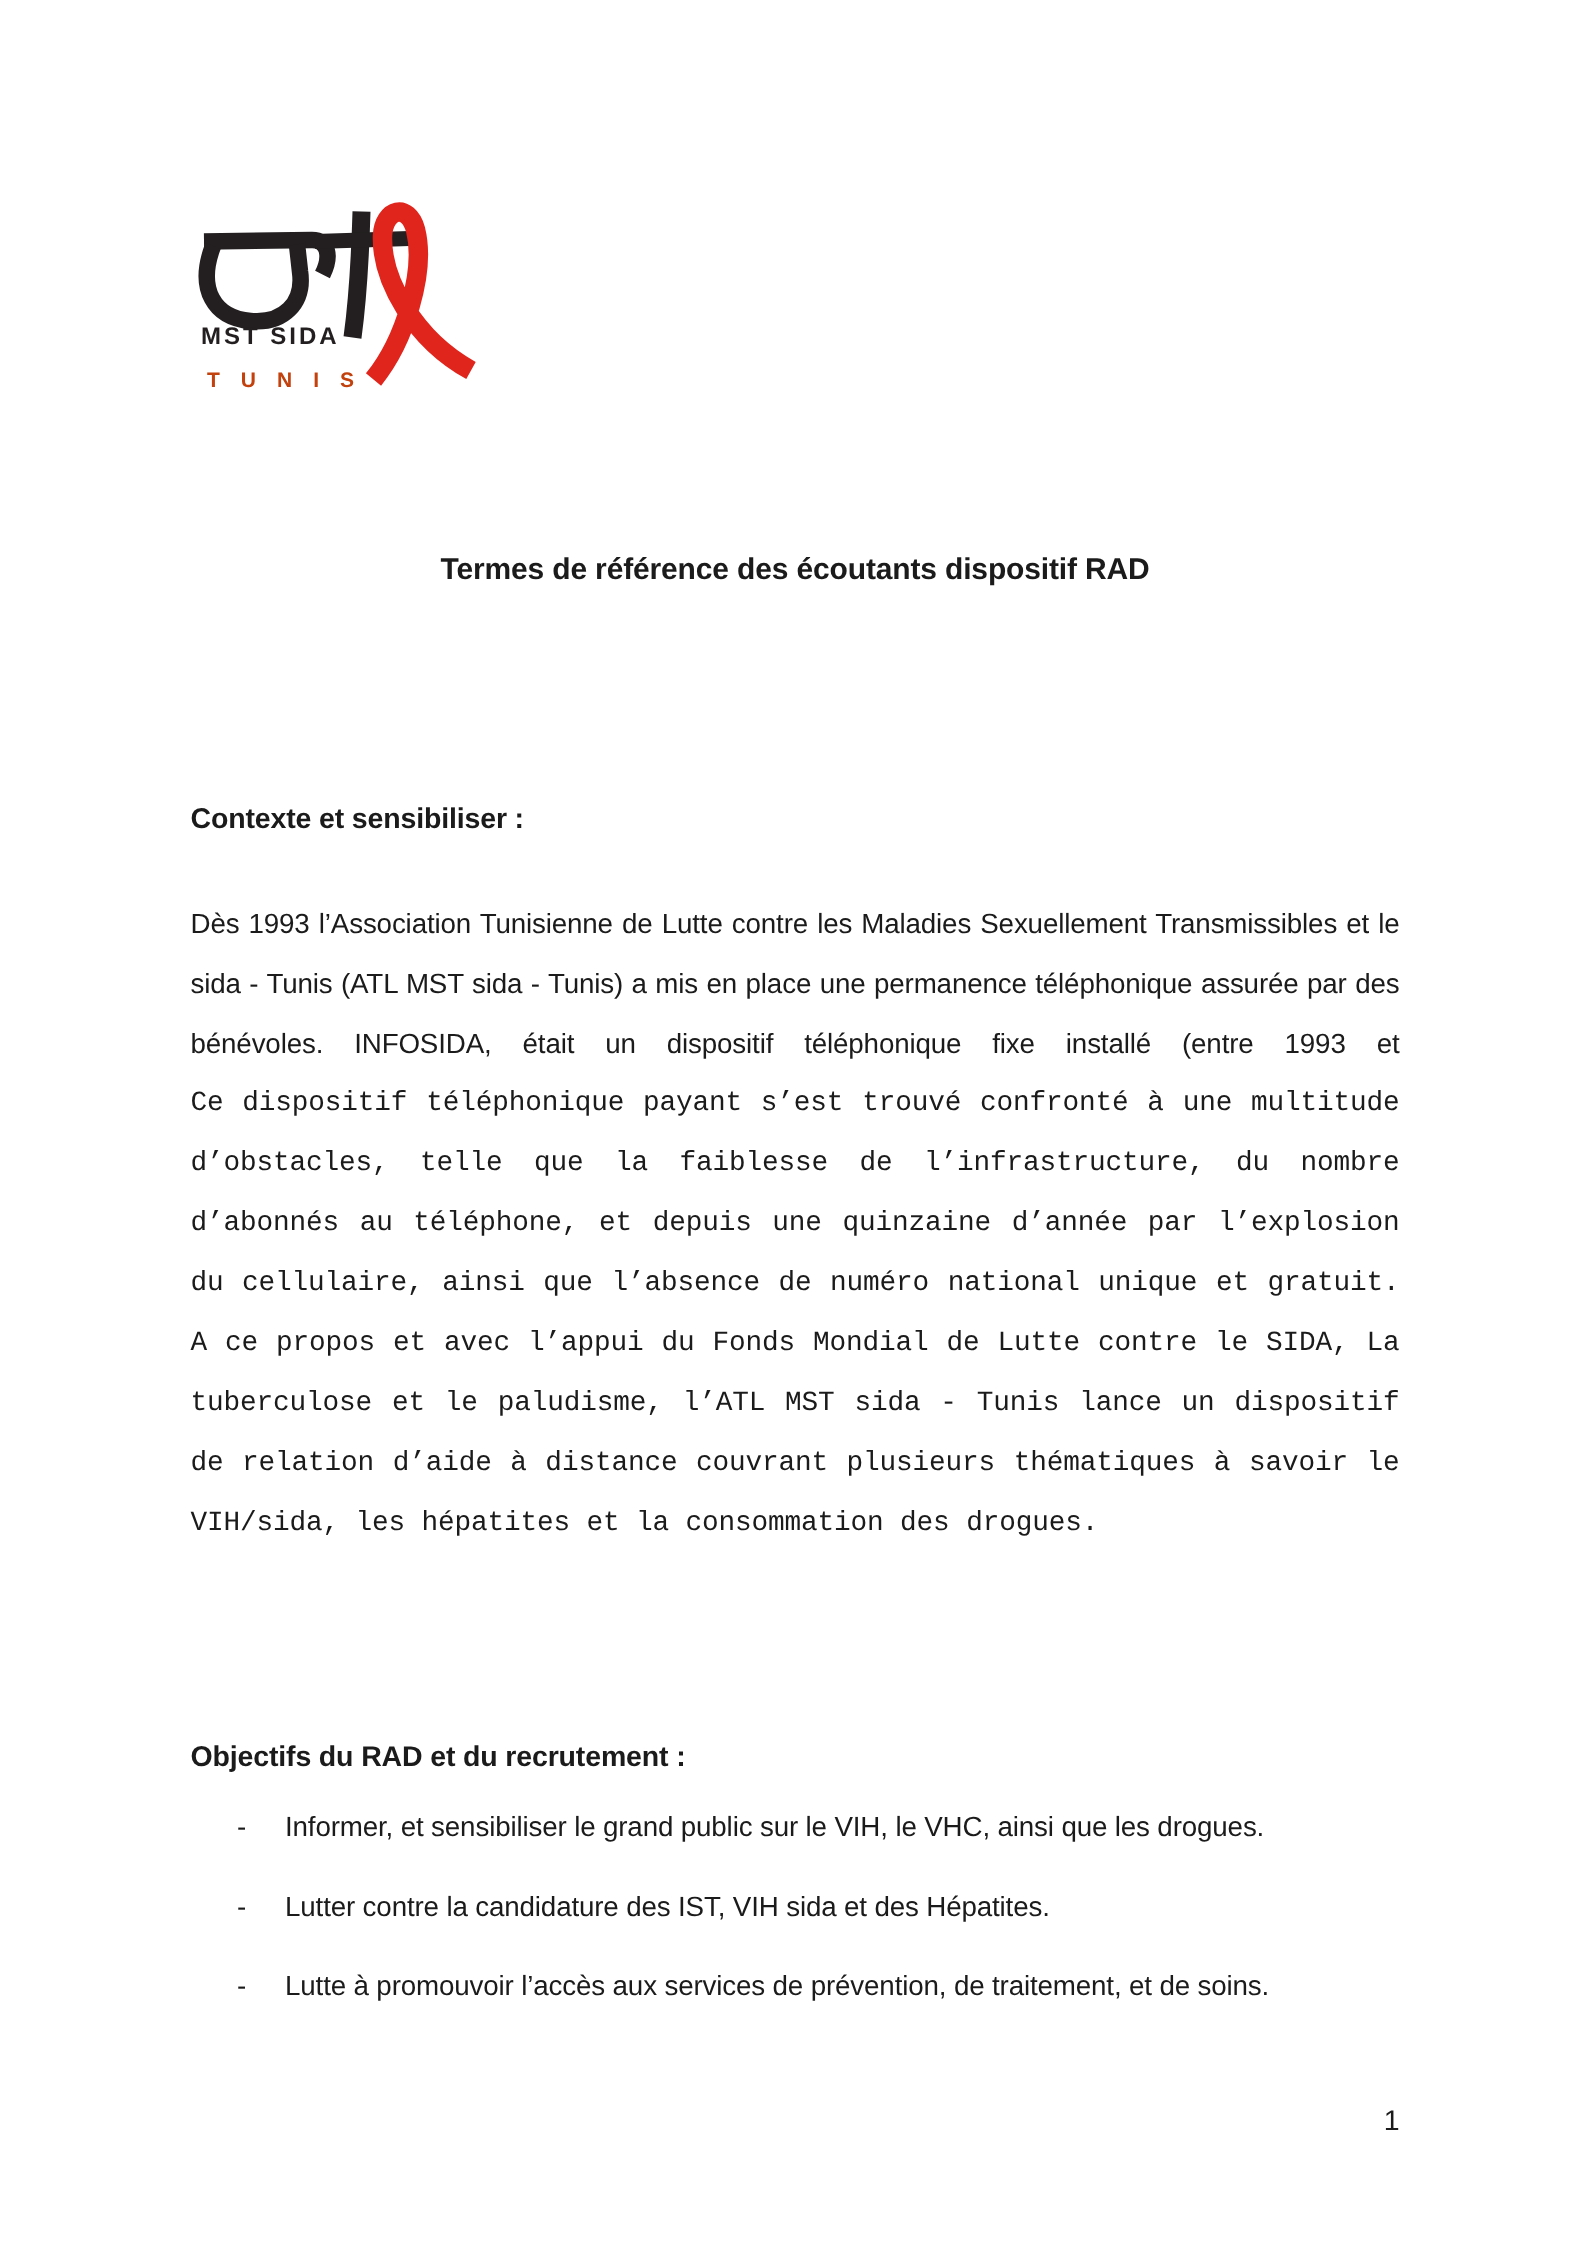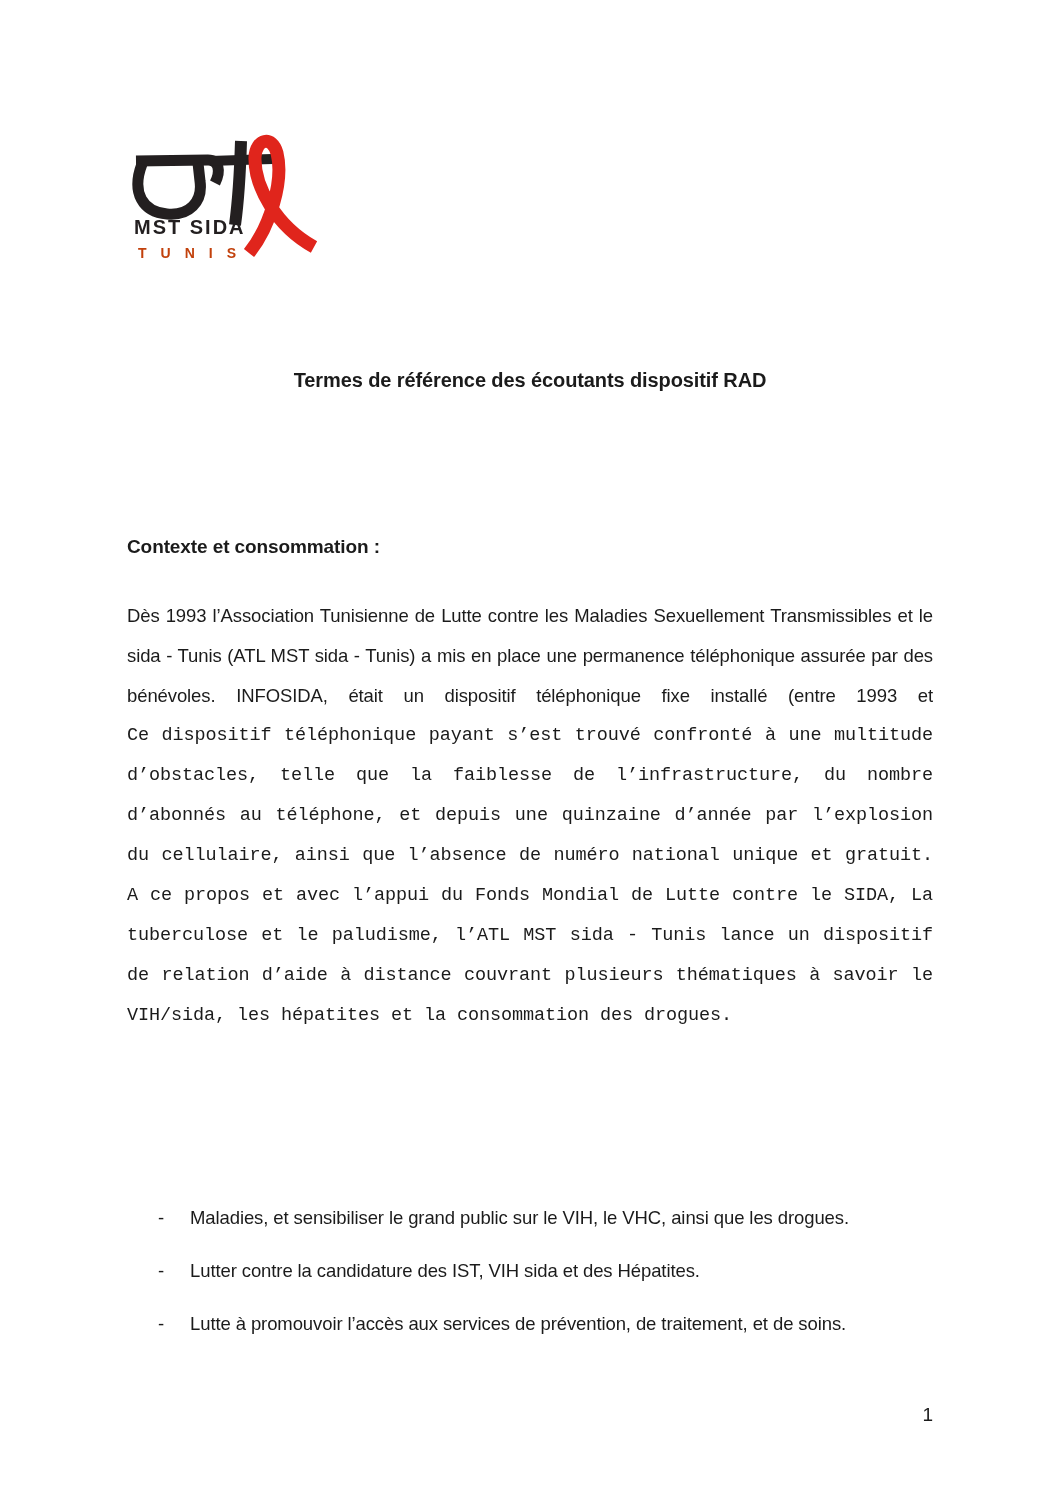--- a/index.html
+++ b/index.html
@@ -62,21 +62,21 @@
     left: 128px;
     top: 131px;
     width: 190px;
     height: 135px;
   }
   .logo svg { position: absolute; left: 0; top: 0; }
   .logo-org {
     position: absolute;
     left: 6px;
     top: 85px;
-    font-size: 20px;
+    font-size: 16px;
     font-weight: bold;
     letter-spacing: 2px;
     color: #231f20;
     white-space: nowrap;
   }
   .logo-city {
     position: absolute;
     left: 10px;
     top: 114px;
     font-size: 14px;
@@ -105,33 +105,34 @@
       </g>
 
       <path d="M 121 122 C 142 96, 156 50, 149 22 C 144 4, 128 8, 127 26 C 126 55, 148 95, 186 116" fill="none" stroke="#e0251c" stroke-width="13"></path>
     </svg>
     <div class="logo-org">MST SIDA</div>
     <div class="logo-city">TUNIS</div>
   </div>
 
   <div class="block doc-title">Termes de référence des écoutants dispositif RAD</div>
 
-  <div class="block heading heading-context">Contexte et consommation :</div>
+  <div class="block heading heading-context">Contexte et sensibiliser :</div>
 
   <div class="block para1">
     <div class="p-justify-all">Dès 1993 l’Association Tunisienne de Lutte contre les Maladies Sexuellement Transmissibles et le sida - Tunis (ATL MST sida - Tunis) a mis en place une permanence téléphonique assurée par des bénévoles. INFOSIDA, était un dispositif téléphonique fixe installé (entre 1993 et</div>
     <div class="p-justify">Ce dispositif téléphonique payant s’est trouvé confronté à une multitude d’obstacles, telle que la faiblesse de l’infrastructure, du nombre d’abonnés au téléphone, et depuis une quinzaine d’année par l’explosion du cellulaire, ainsi que l’absence de numéro national unique et gratuit. A ce propos et avec l’appui du Fonds Mondial de Lutte contre le SIDA, La tuberculose et le paludisme, l’ATL MST sida - Tunis lance un dispositif de relation d’aide à distance couvrant plusieurs thématiques à savoir le VIH/sida, les hépatites et la consommation des drogues.</div>
   </div>
 
 
+  <div class="block heading heading-objectives">Objectifs du RAD et du recrutement :</div>
 
   <div class="block objectives-list">
     <div class="obj-item">
       <span class="obj-marker">-</span>
-      <span class="obj-text">Maladies, et sensibiliser le grand public sur le VIH, le VHC, ainsi que les drogues.</span>
+      <span class="obj-text">Informer, et sensibiliser le grand public sur le VIH, le VHC, ainsi que les drogues.</span>
     </div>
     <div class="obj-item">
       <span class="obj-marker">-</span>
       <span class="obj-text">Lutter contre la candidature des IST, VIH sida et des Hépatites.</span>
     </div>
     <div class="obj-item">
       <span class="obj-marker">-</span>
       <span class="obj-text">Lutte à promouvoir l’accès aux services de prévention, de traitement, et de soins.</span>
     </div>
   </div>

